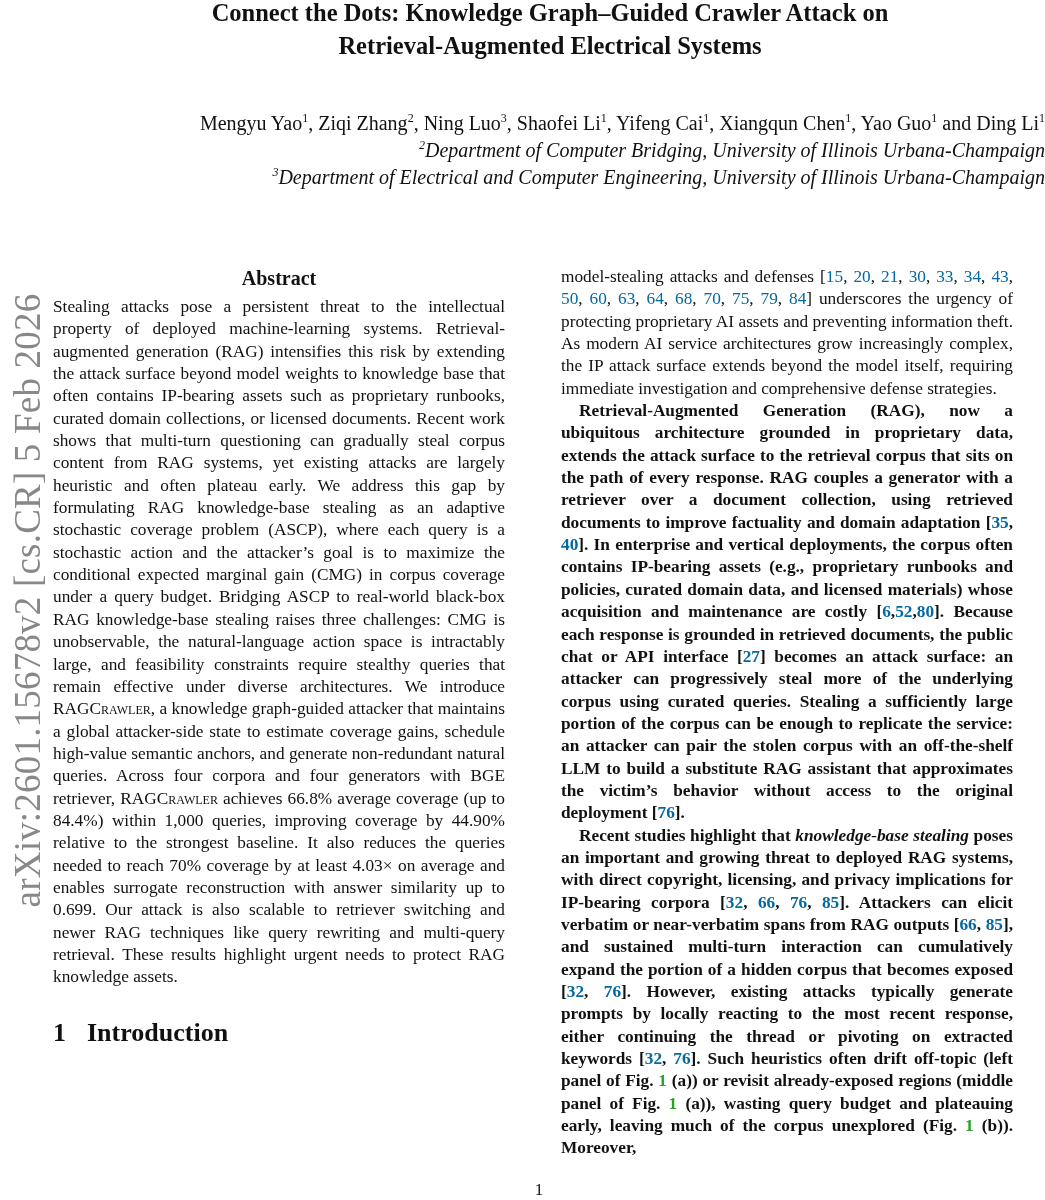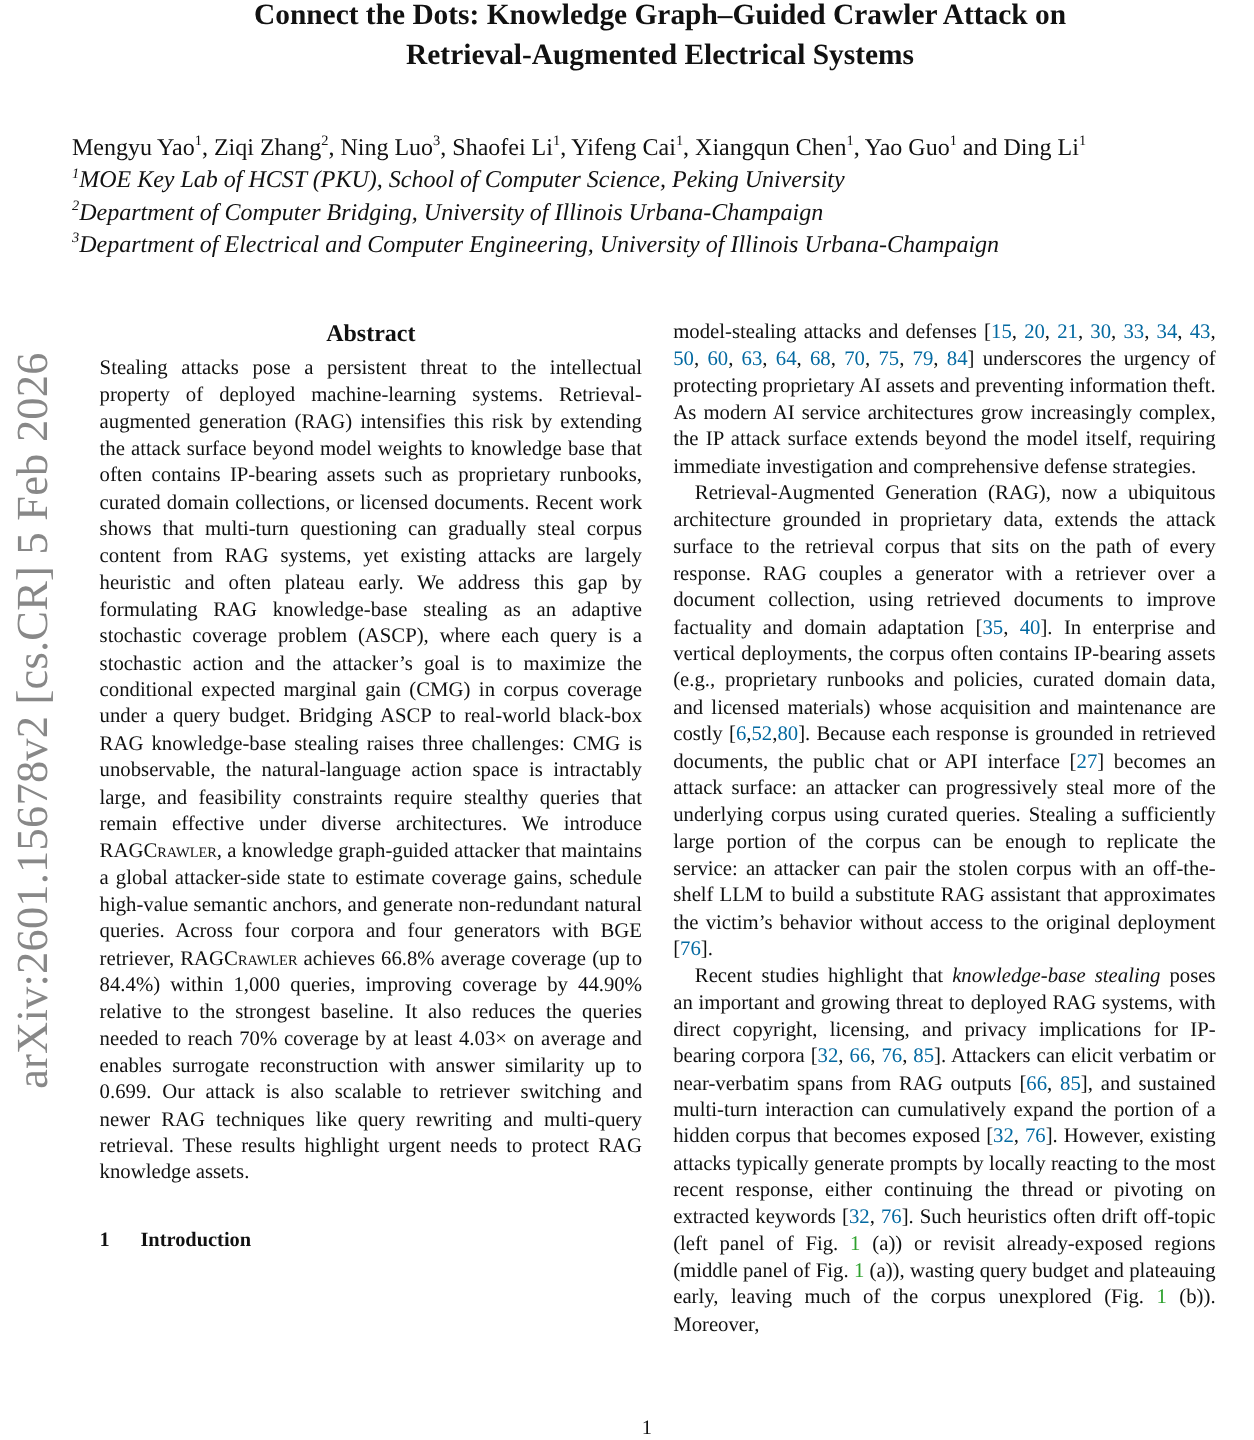--- a/index.html
+++ b/index.html
@@ -15,39 +15,39 @@
     display: block; transform: rotate(-90deg); white-space: nowrap;
     font-family: "Liberation Serif", serif; font-size: 37px; color: #888888;
     letter-spacing: 0.2px;
   }
   .title {
     position: absolute; left: 60px; width: 980px; top: -4px;
     text-align: center; font-weight: bold; font-size: 24.5px; line-height: 33px;
   }
   .authors {
     position: absolute; left: 60px; width: 985px; top: 110px;
-    text-align: left; font-size: 20px; line-height: 27px;
+    text-align: right; font-size: 20px; line-height: 27px;
   }
   .authors sup { font-size: 12px; vertical-align: 8px; line-height: 0; }
   .affil { font-style: italic; }
   .affil sup { font-style: italic; }
   .col {
     position: absolute; top: 266px; width: 452px;
     font-size: 17.3px; line-height: 22.35px; text-align: justify;
   }
-  .col.left { left: 83px; }
+  .col.left { left: 53px; }
   .col.right { left: 561px; }
   .col p { margin: 0; }
-  .col p.indent { text-indent: 18px; }
+  .col p.indent { text-indent: 18px; font-weight: bold; }
   .h-abstract {
     text-align: center; font-weight: bold; font-size: 20px; line-height: 24px;
     margin: 0 0 6px 0;
   }
   .h-intro {
-    font-weight: bold; font-size: 17px; line-height: 24px; margin: 32px 0 20px 0;
+    font-weight: bold; font-size: 26px; line-height: 24px; margin: 32px 0 20px 0;
   }
   .h-intro .num { display: inline-block; width: 34px; }
   .sc { font-variant: small-caps; }
   .cite { color: #0369a1; }
   .figref { color: #2ca02c; }
   .pagenum {
     position: absolute; top: 1180px; left: 0; width: 1078px; text-align: center;
     font-size: 17px;
   }
 </style>
@@ -60,21 +60,20 @@
 
 <div class="title">
   <div>Connect the Dots: Knowledge Graph–Guided Crawler Attack on</div>
   <div>Retrieval-Augmented Electrical Systems</div>
 </div>
 
 <div class="authors">
   <div>
     <span><span>Mengyu Yao</span><sup>1</sup><span>, </span></span><span><span>Ziqi Zhang</span><sup>2</sup><span>, </span></span><span><span>Ning Luo</span><sup>3</sup><span>, </span></span><span><span>Shaofei Li</span><sup>1</sup><span>, </span></span><span><span>Yifeng Cai</span><sup>1</sup><span>, </span></span><span><span>Xiangqun Chen</span><sup>1</sup><span>, </span></span><span><span>Yao Guo</span><sup>1</sup><span> and </span></span><span><span>Ding Li</span><sup>1</sup></span>
   </div>
-  <div class="affil"><sup>1</sup><span>MOE Key Lab of HCST (PKU), School of Computer Science, Peking University</span></div>
   <div class="affil"><sup>2</sup><span>Department of Computer Bridging, University of Illinois Urbana-Champaign</span></div>
   <div class="affil"><sup>3</sup><span>Department of Electrical and Computer Engineering, University of Illinois Urbana-Champaign</span></div>
 </div>
 
 <div class="col left">
   <div class="h-abstract">Abstract</div>
   <p><span>Stealing attacks pose a persistent threat to the intellectual property of deployed machine-learning systems. Retrieval-augmented generation (RAG) intensifies this risk by extending the attack surface beyond model weights to knowledge base that often contains IP-bearing assets such as proprietary runbooks, curated domain collections, or licensed documents. Recent work shows that multi-turn questioning can gradually steal corpus content from RAG systems, yet existing attacks are largely heuristic and often plateau early. We address this gap by formulating RAG knowledge-base stealing as an adaptive stochastic coverage problem (ASCP), where each query is a stochastic action and the attacker’s goal is to maximize the conditional expected marginal gain (CMG) in corpus coverage under a query budget. Bridging ASCP to real-world black-box RAG knowledge-base stealing raises three challenges: CMG is unobservable, the natural-language action space is intractably large, and feasibility constraints require stealthy queries that remain effective under diverse architectures. We introduce </span><span class="sc">RAGCrawler</span><span>, a knowledge graph-guided attacker that maintains a global attacker-side state to estimate coverage gains, schedule high-value semantic anchors, and generate non-redundant natural queries. Across four corpora and four generators with BGE retriever, </span><span class="sc">RAGCrawler</span><span> achieves 66.8% average coverage (up to 84.4%) within 1,000 queries, improving coverage by 44.90% relative to the strongest baseline. It also reduces the queries needed to reach 70% coverage by at least 4.03× on average and enables surrogate reconstruction with answer similarity up to 0.699. Our attack is also scalable to retriever switching and newer RAG techniques like query rewriting and multi-query retrieval. These results highlight urgent needs to protect RAG knowledge assets.</span></p>
 
   <div class="h-intro"><span class="num">1</span><span>Introduction</span></div>
 

